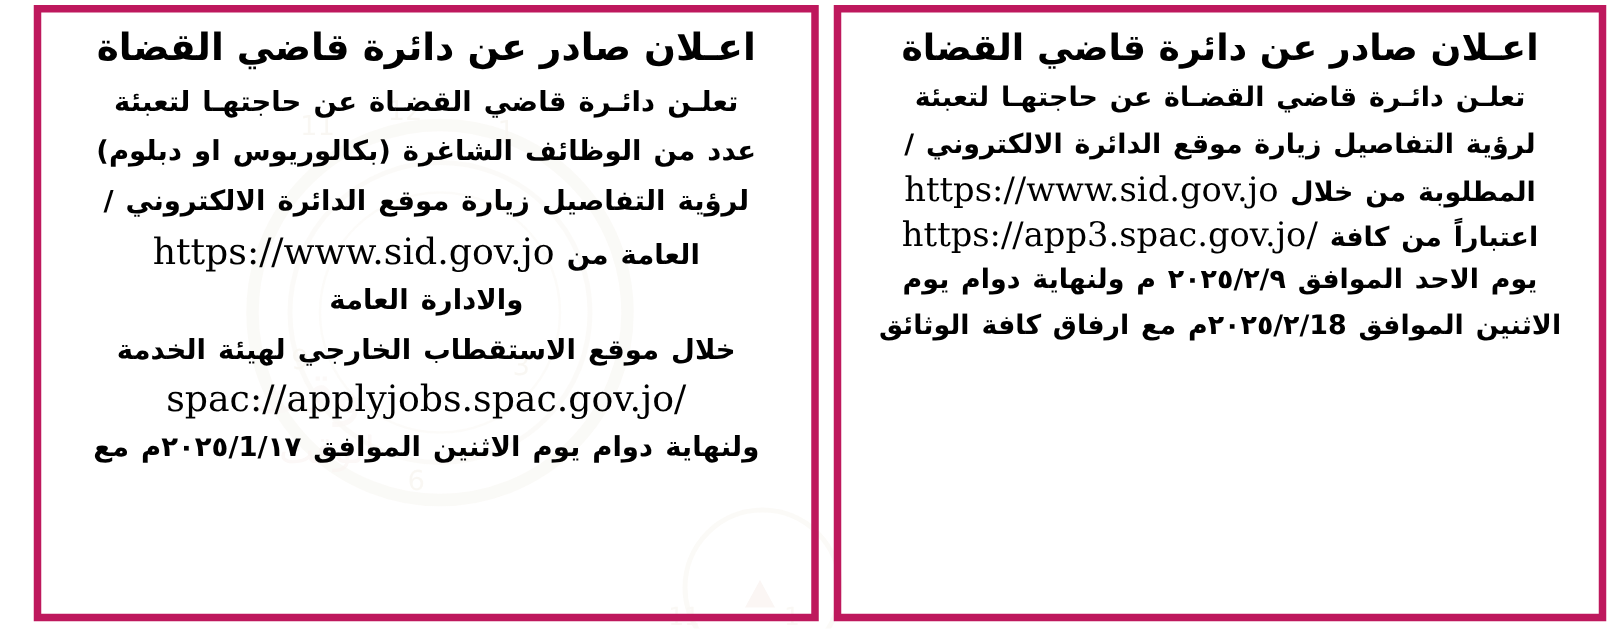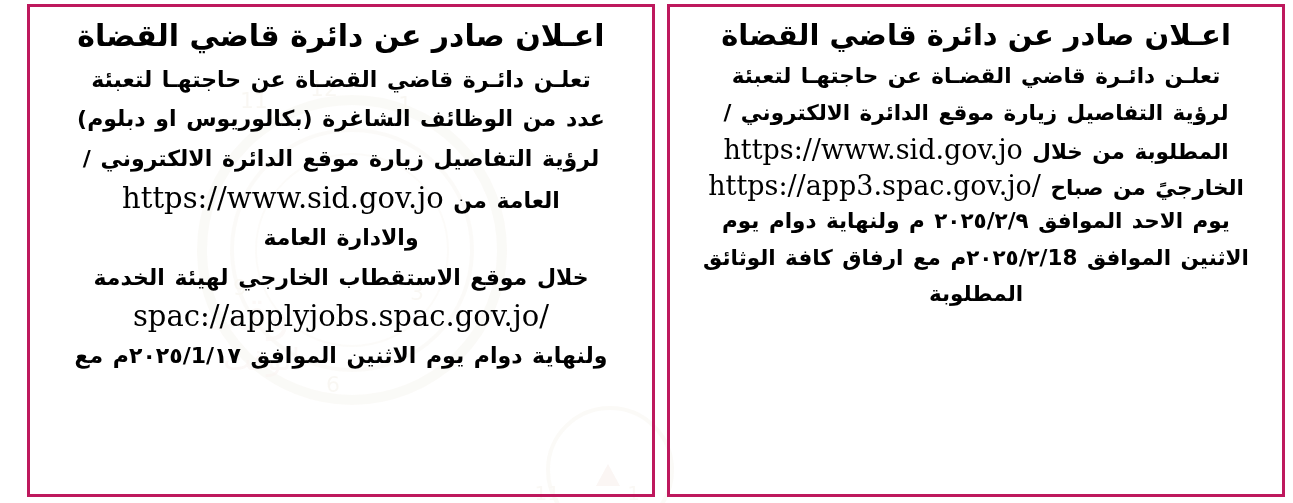--- a/index.html
+++ b/index.html
@@ -34,21 +34,21 @@
     width: 1293px;
     height: 503px;
     box-sizing: border-box;
     display: flex;
     flex-direction: row;
     align-items: stretch;
   }
 
   .notice {
     box-sizing: border-box;
-    border: 3px solid #be185d;
+    border: 6px solid #be185d;
     background: transparent;
     padding: 8px 14px 10px 14px;
     display: flex;
     flex-direction: column;
     justify-content: flex-start;
   }
 
   
   .notice-right {
     width: 618px;
@@ -150,26 +150,25 @@
   <div class="notice notice-right">
     <div class="notice-title">اعـلان صادر عن دائرة قاضي القضاة</div>
     <div class="notice-body">
       <div class="para para-center">تعلـن دائـرة قاضي القضـاة عن حاجتهـا لتعبئة</div>
       <div class="para para-center">لرؤية التفاصيل زيارة موقع الدائرة الالكتروني /</div>
       <div class="url-line">
         <span class="inline-ar">المطلوبة من خلال</span>
         <span class="url">https://www.sid.gov.jo</span>
       </div>
       <div class="url-line">
-        <span class="inline-ar">الخارجيً من صباح</span>
+        <span class="inline-ar">اعتباراً من كافة</span>
         <span class="url">https://app3.spac.gov.jo/</span>
       </div>
       <div class="para para-center">يوم الاحد الموافق ٢٠٢٥/٢/٩ م ولنهاية دوام يوم</div>
       <div class="para para-center">الاثنين الموافق ٢٠٢٥/٢/18م مع ارفاق كافة الوثائق</div>
-      <div class="para para-center">المطلوبة</div>
     </div>
   </div>
 
   <div class="notice notice-left">
     <div class="notice-title">اعـلان صادر عن دائرة قاضي القضاة</div>
     <div class="notice-body">
       <div class="para para-center">تعلـن دائـرة قاضي القضـاة عن حاجتهـا لتعبئة</div>
       <div class="para para-center">عدد من الوظائف الشاغرة (بكالوريوس او دبلوم)</div>
       <div class="para para-center">لرؤية التفاصيل زيارة موقع الدائرة الالكتروني /</div>
       <div class="url-line">

